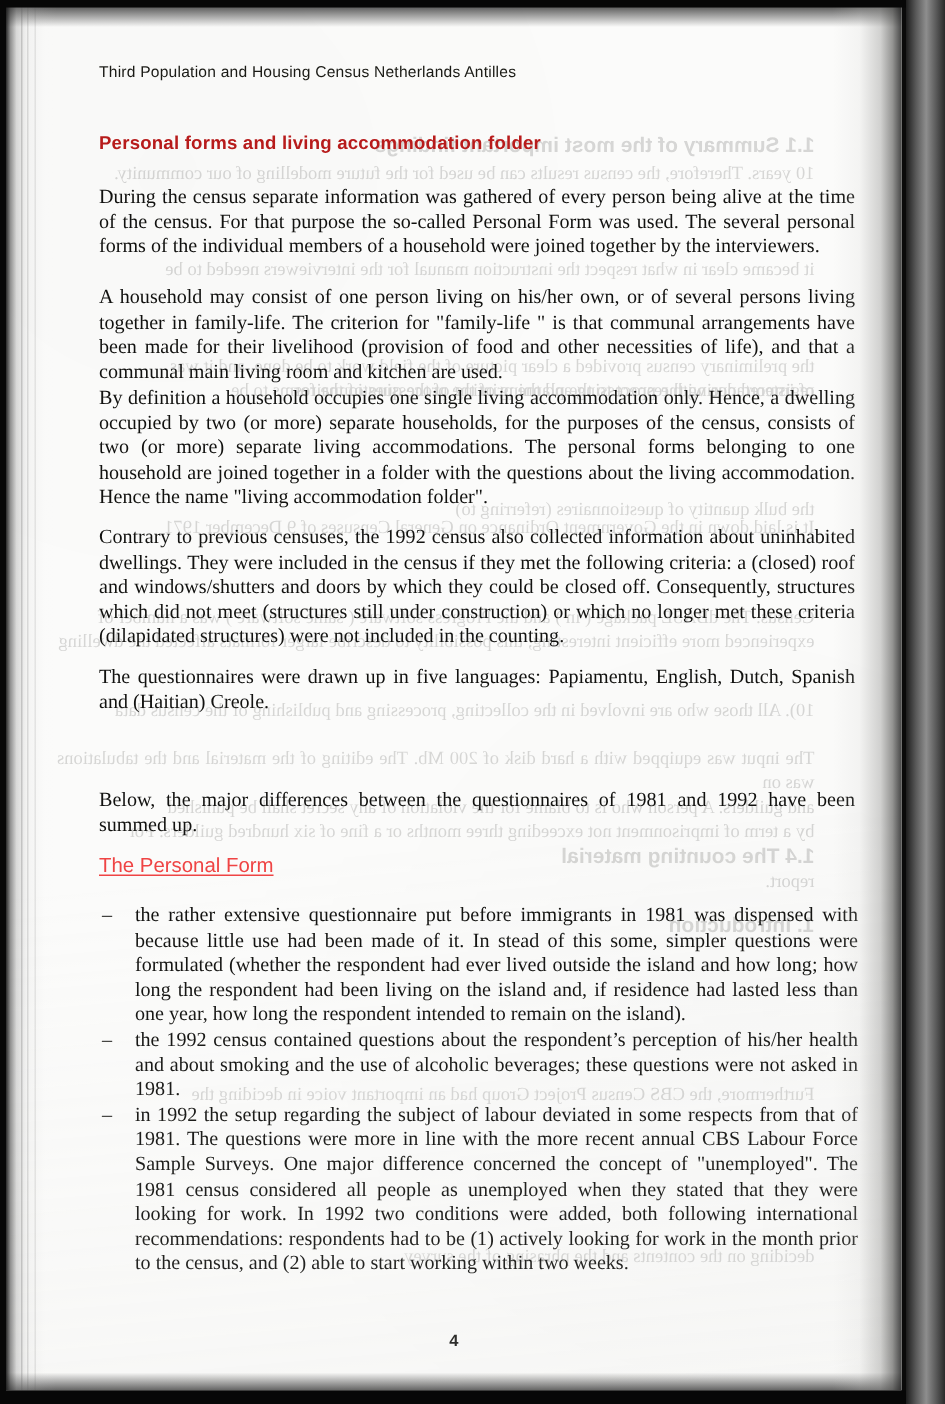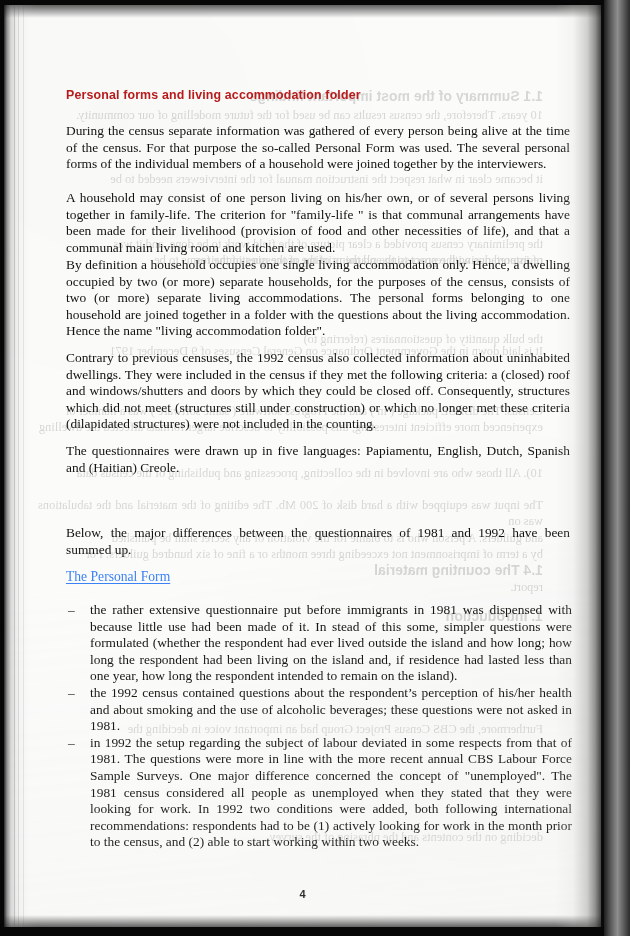--- a/index.html
+++ b/index.html
@@ -187,25 +187,25 @@
     line-height: 16.5px;
     text-align: justify;
     text-justify: inter-word;
     color: #121210;
   }
 
   .underline-head {
     position: absolute;
     left: 62px;
     top: 565px;
-    font-family: Liberation Serif, serif;
+    font-family: Liberation Sans, sans-serif;
     font-size: 13.6px;
     text-decoration: underline;
     text-underline-offset: 2px;
-    color: #3b82f6;
+    color: #ef4444;
     white-space: nowrap;
   }
 
   
   #bullets {
     position: absolute;
     left: 62px;
     top: 598px;
     width: 506px;
   }
@@ -280,20 +280,21 @@
       <div class="bl" style="top:543px;">by a term of imprisonment not exceeding three months or a fine of six hundred guilders. For</div>
       <div class="bl-h" style="top:558px;">1.4  The counting material</div>
       <div class="bl" style="top:576px;">report.</div>
       <div class="bl-h" style="top:604px;">1.  Introduction</div>
       <div class="bl" style="top:718px;">Furthermore, the CBS Census Project Group had an important voice in deciding the</div>
       <div class="bl" style="top:826px;">deciding on the contents and the phrasing of the survey.</div>
     </div>
 
     <div id="content">
 
+      <div class="running-head">Third Population and Housing Census Netherlands Antilles</div>
 
       <div class="h-section h-sub">Personal forms and living accommodation folder</div>
 
       <div class="para" style="top:119px;">During the census separate information was gathered of every person being alive at the time of the census. For that purpose the so-called Personal Form was used. The several personal forms of the individual members of a household were joined together by the interviewers.</div>
 
       <div class="para" style="top:186px;">A household may consist of one person living on his/her own, or of several persons living together in family-life. The criterion for "family-life " is that communal arrangements have been made for their livelihood (provision of food and other necessities of life), and that a communal main living room and kitchen are used.</div>
 
       <div class="para" style="top:253px;">By definition a household occupies one single living accommodation only. Hence, a dwelling occupied by two (or more) separate households, for the  purposes of the census, consists of two (or more) separate living accommodations. The personal forms belonging to one household are joined together in a folder with the questions about the living accommodation. Hence the name "living accommodation folder".</div>
 
       <div class="para" style="top:346px;">Contrary to previous censuses, the 1992 census also collected information about uninhabited dwellings. They were included in the census if they met the following criteria: a (closed) roof and windows/shutters and doors by which they could be closed off. Consequently, structures which did not meet (structures still under construction) or which no longer met these criteria (dilapidated structures) were not included in the counting.</div>

